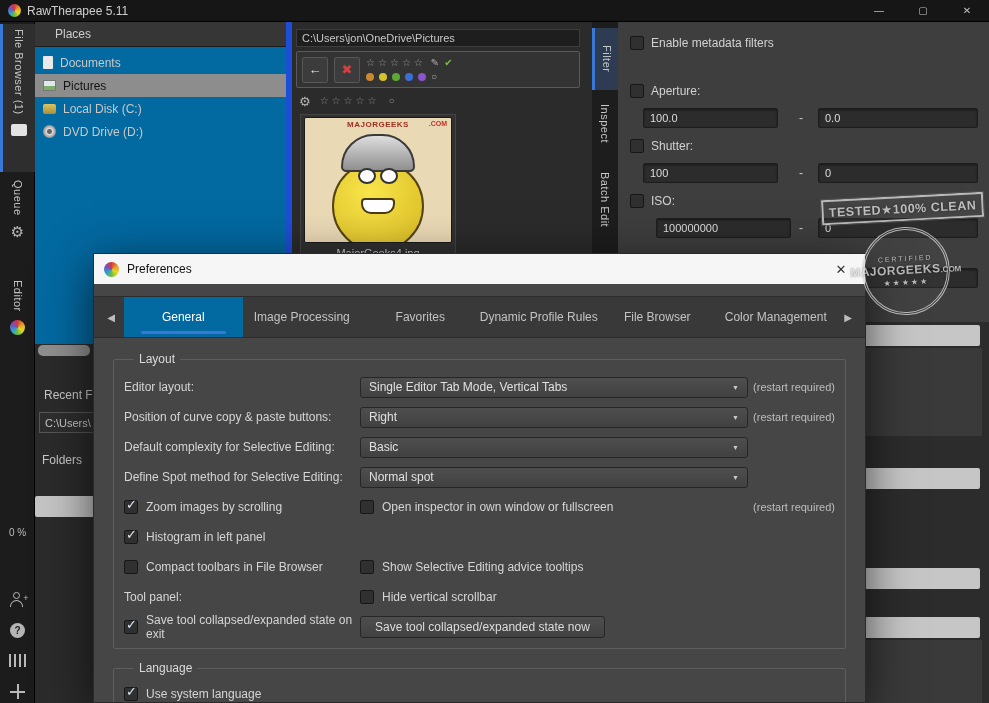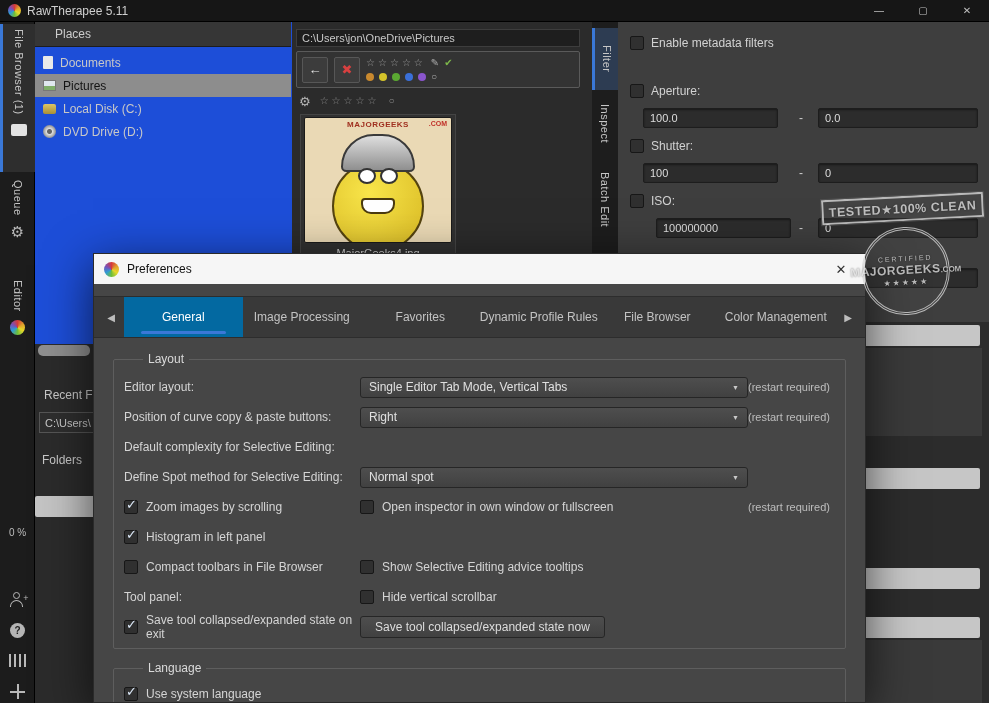--- a/index.html
+++ b/index.html
@@ -29,21 +29,21 @@
 .person .body{position:absolute;left:0;bottom:0;width:13px;height:7px;border:1.5px solid #b8b8b8;border-bottom:none;border-radius:7px 7px 0 0}
 .person .plus{position:absolute;right:-3px;top:1px;font-size:9px;color:#b8b8b8}
 .help-circle{width:15px;height:15px;border-radius:50%;background:#b5b5b5;color:#1d1d1d;font-size:10px;font-weight:bold;display:flex;align-items:center;justify-content:center}
 .levels{width:17px;height:13px;background:repeating-linear-gradient(90deg,#b8b8b8 0 2px,transparent 2px 5px)}
 .move{width:15px;height:15px;position:relative}
 .move i{position:absolute;background:#b8b8b8}
 .move .h{left:0;top:6.5px;width:15px;height:2px}
 .move .v{left:6.5px;top:0;width:2px;height:15px}
 
 
-#places{left:35px;top:22px;width:257px;height:322px;background:#1d4ed8;border-right:1px solid #1d4ed8}
+#places{left:35px;top:22px;width:257px;height:322px;background:#0369a1;border-right:6px solid #1d4ed8}
 #places .hdr{height:25px;background:#363636;border-bottom:1px solid #1d1d1d;display:flex;align-items:center;padding-left:20px;font-size:12px;color:#cdcdcd}
 .place-item{height:23px;display:flex;align-items:center;gap:7px;padding-left:8px;font-size:12px;color:#c8c8c8}
 .place-item.selected{background:#8d8d8d;color:#141414}
 .pi{flex:0 0 auto}
 .pi-doc{width:10px;height:13px;background:#e9e9e9;border-radius:1px}
 .pi-pic{width:13px;height:11px;background:linear-gradient(#dfe7ef 60%,#7fae6a 60%);border:1px solid #777}
 .pi-disk{width:13px;height:10px;background:linear-gradient(#ddc565,#a98f35);border-radius:2px}
 .pi-dvd{width:13px;height:13px;border-radius:50%;background:radial-gradient(circle,#666 2px,#ddd 3px,#9a9a9a 6px)}
 #places-splitter{left:38px;top:345px;width:52px;height:11px;background:#8f8f8f;border-radius:5px}
 
@@ -111,25 +111,25 @@
 #prefs .pt-close{margin-left:auto;font-size:13px;color:#333;width:28px;text-align:center}
 #prefs .pt-tabs{margin-top:12px;height:42px;background:#393939;border-top:1px solid #2d2d2d;border-bottom:1px solid #2d2d2d;display:flex;align-items:stretch;padding:0 4px}
 .tab-arrow{width:26px;display:flex;align-items:center;justify-content:center;color:#bdbdbd;font-size:10px}
 .ptabs{flex:1;display:flex}
 .ptab{flex:1;display:flex;align-items:center;justify-content:center;font-size:12px;color:#c3c3c3;position:relative}
 .ptab.active{color:#fff;background:#0369a1}
 .tab-underline{display:none;position:absolute;left:14%;right:14%;bottom:3px;height:3px;border-radius:2px}
 .ptab.active .tab-underline{display:block}
 .pt-content{padding:14px 19px 0}
 fieldset.group{border:1px solid #5e5e5e;border-radius:2px;padding:6px 8px 6px}
-fieldset.group legend{font-size:12px;color:#dadada;padding:0 5px;margin-left:21px}
+fieldset.group legend{font-size:12px;color:#dadada;padding:0 5px;margin-left:12px}
 .prow{height:30px;display:flex;align-items:center}
 .pl{width:238px;font-size:12px;color:#d5d5d5;display:flex;align-items:center;gap:8px;padding-left:2px}
 .pc{width:388px;display:flex;align-items:center;gap:8px;font-size:12px;color:#d5d5d5}
-.pn{flex:1;text-align:left;font-size:11px;color:#bdbdbd;padding-right:2px}
+.pn{flex:1;text-align:right;font-size:11px;color:#bdbdbd;padding-right:2px}
 .dropdown{width:100%;height:21px;background:linear-gradient(#4e4e4e,#414141);border:1px solid #262626;border-radius:3px;display:flex;align-items:center;padding:0 8px;font-size:12px;color:#e0e0e0;white-space:nowrap}
 .dd-arrow{margin-left:auto;font-size:7px;color:#c8c8c8;padding-left:8px}
 .pbtn{height:22px;padding:0 14px;background:linear-gradient(#4e4e4e,#414141);border:1px solid #262626;border-radius:3px;color:#ddd;font-size:12px;display:flex;align-items:center}
 #language-group{margin-top:12px}
 
 
 #watermark{left:824px;top:196px;width:162px;z-index:30;opacity:.8;pointer-events:none;color:#dcdcdc;text-shadow:0 0 2px rgba(0,0,0,.55);transform:rotate(-3deg)}
 .wm-box{border:2px solid #d8d8d8;outline:1px solid #555;background:rgba(90,90,90,.25);padding:3px 5px;font-size:12.5px;font-weight:bold;letter-spacing:.5px;text-align:center;white-space:nowrap}
 .wm-seal{margin:6px auto 0;width:88px;height:88px;border-radius:50%;border:3px double #d8d8d8;background:rgba(90,90,90,.2);display:flex;flex-direction:column;align-items:center;justify-content:center;gap:1px}
 .wm-cert{font-size:7px;letter-spacing:2px}
@@ -377,20 +377,26 @@
             <span class="dropdown">
               <span>Right</span>
               <span class="dd-arrow">▼</span>
             </span>
           </span>
         <span class="pn">(restart required)</span>
       </div>
 
       <div class="prow">
         <span class="pl">Default complexity for Selective Editing:</span>
+        <span class="pc">
+            <span class="dropdown">
+              <span>Basic</span>
+              <span class="dd-arrow">▼</span>
+            </span>
+          </span>
         <span class="pn"></span>
       </div>
 
       <div class="prow">
         <span class="pl">Define Spot method for Selective Editing:</span>
         <span class="pc">
             <span class="dropdown">
               <span>Normal spot</span>
               <span class="dd-arrow">▼</span>
             </span>

